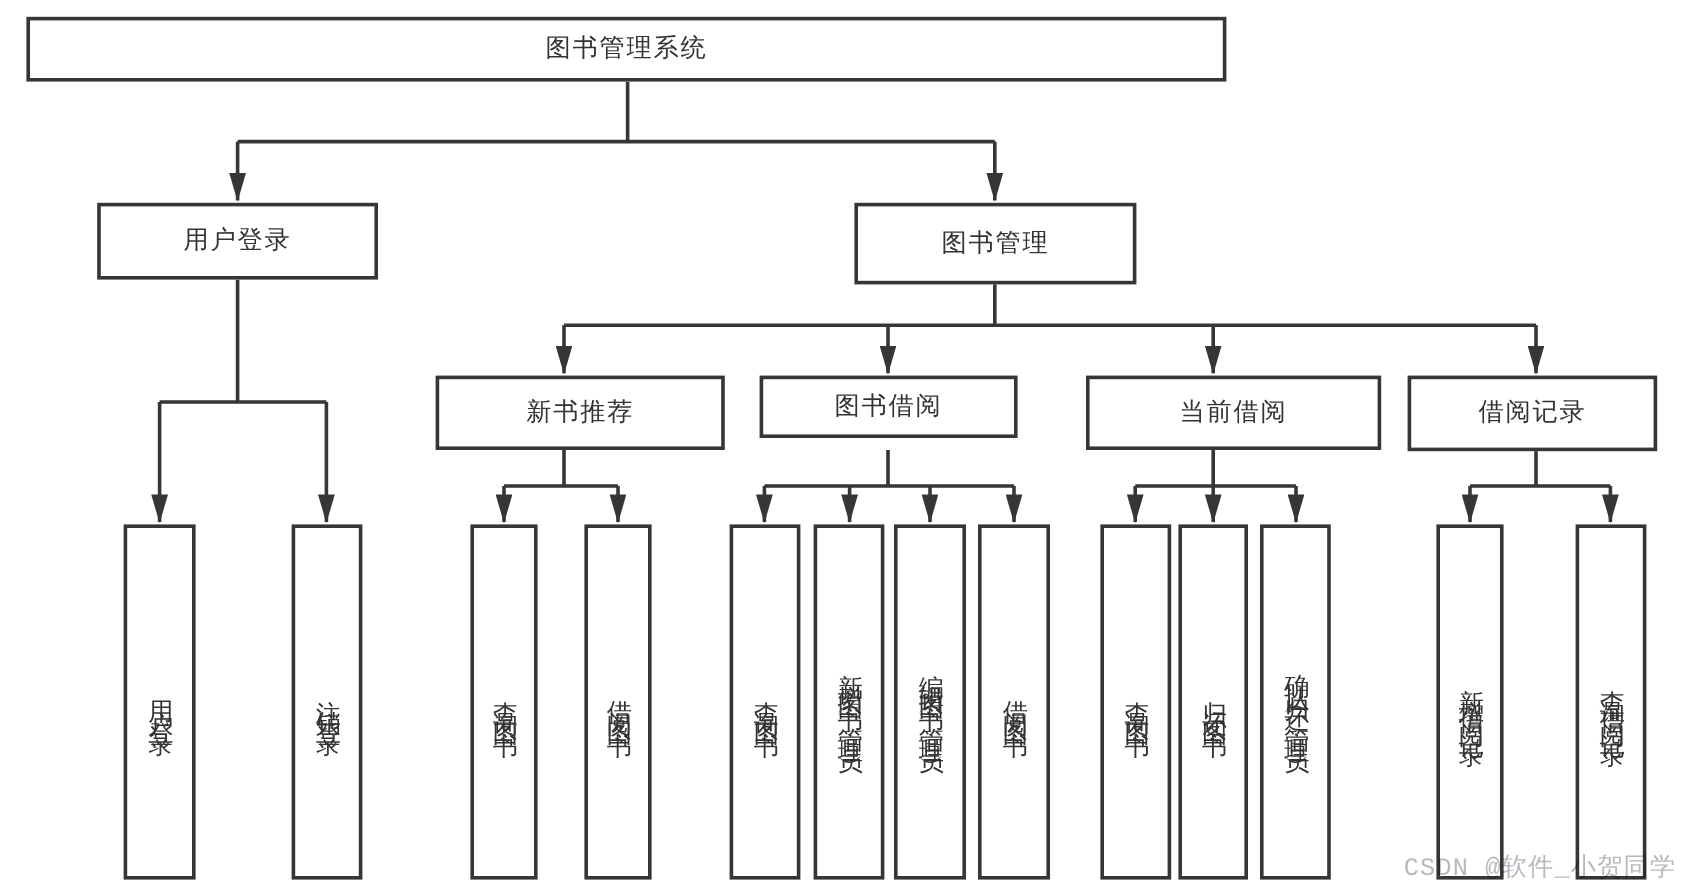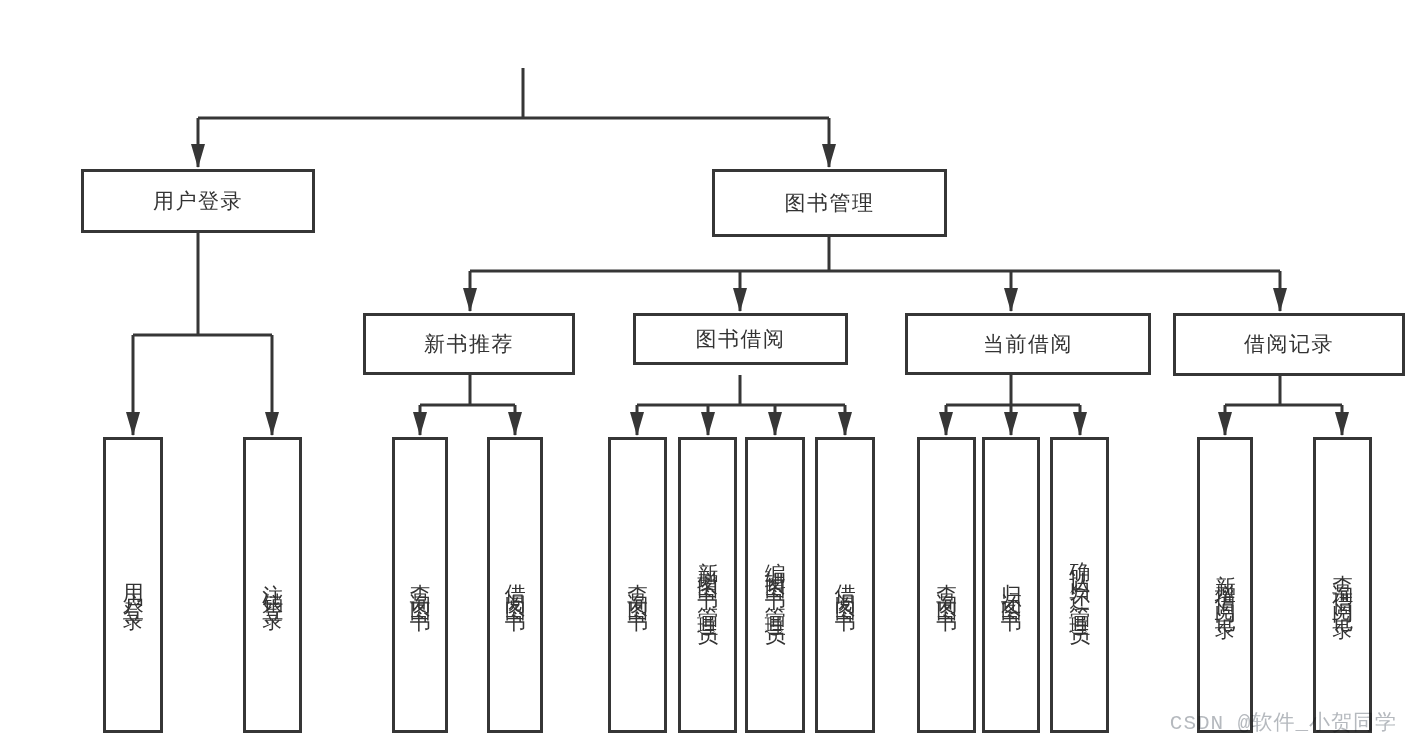--- a/index.html
+++ b/index.html
@@ -96,28 +96,29 @@
     <path class="wire" d="M1011 375 V405 M946 405 H1080"></path>
     <line x1="946" y1="405" x2="946" y2="435" marker-end="url(#arrowhead)"></line>
     <line x1="1011" y1="405" x2="1011" y2="435" marker-end="url(#arrowhead)"></line>
     <line x1="1080" y1="405" x2="1080" y2="435" marker-end="url(#arrowhead)"></line>
 
     <path class="wire" d="M1280 375 V405 M1225 405 H1342"></path>
     <line x1="1225" y1="405" x2="1225" y2="435" marker-end="url(#arrowhead)"></line>
     <line x1="1342" y1="405" x2="1342" y2="435" marker-end="url(#arrowhead)"></line>
   </svg>
 
+  <div class="box hbox" style="left:22px; top:14px; width:1000px; height:54px;">图书管理系统</div>
 
   <div class="box hbox" style="left:81px; top:169px; width:234px; height:64px;">用户登录</div>
   <div class="box hbox" style="left:712px; top:169px; width:235px; height:68px;">图书管理</div>
 
-  <div class="box hbox" style="left:363px; top:313px; width:212px; height:62px;">新书推荐</div>
+  <div class="box hbox" style="left:363px; top:313px; width:241px; height:62px;">新书推荐</div>
   <div class="box hbox" style="left:633px; top:313px; width:215px; height:52px;">图书借阅</div>
   <div class="box hbox" style="left:905px; top:313px; width:246px; height:62px;">当前借阅</div>
-  <div class="box hbox" style="left:1173px; top:313px; width:232px; height:63px;">借阅记录</div>
+  <div class="box hbox" style="left:1173px; top:313px; width:208px; height:63px;">借阅记录</div>
 
   <div class="box vbox" style="left:103px; top:437px; width:60px; height:296px;">用户登录</div>
   <div class="box vbox" style="left:243px; top:437px; width:59px; height:296px;">注销登录</div>
 
   <div class="box vbox" style="left:392px; top:437px; width:56px; height:296px;">查询图书</div>
   <div class="box vbox" style="left:487px; top:437px; width:56px; height:296px;">借阅图书</div>
 
   <div class="box vbox" style="left:608px; top:437px; width:59px; height:296px;">查询图书</div>
   <div class="box vbox" style="left:678px; top:437px; width:59px; height:296px;">新增图书（管理员）</div>
   <div class="box vbox" style="left:745px; top:437px; width:60px; height:296px;">编辑图书（管理员）</div>

